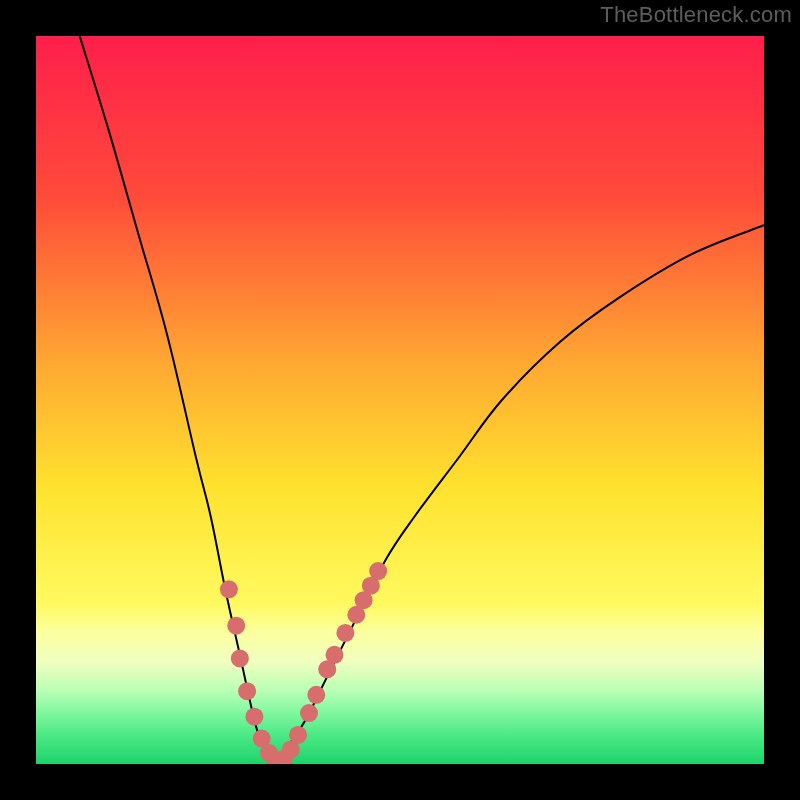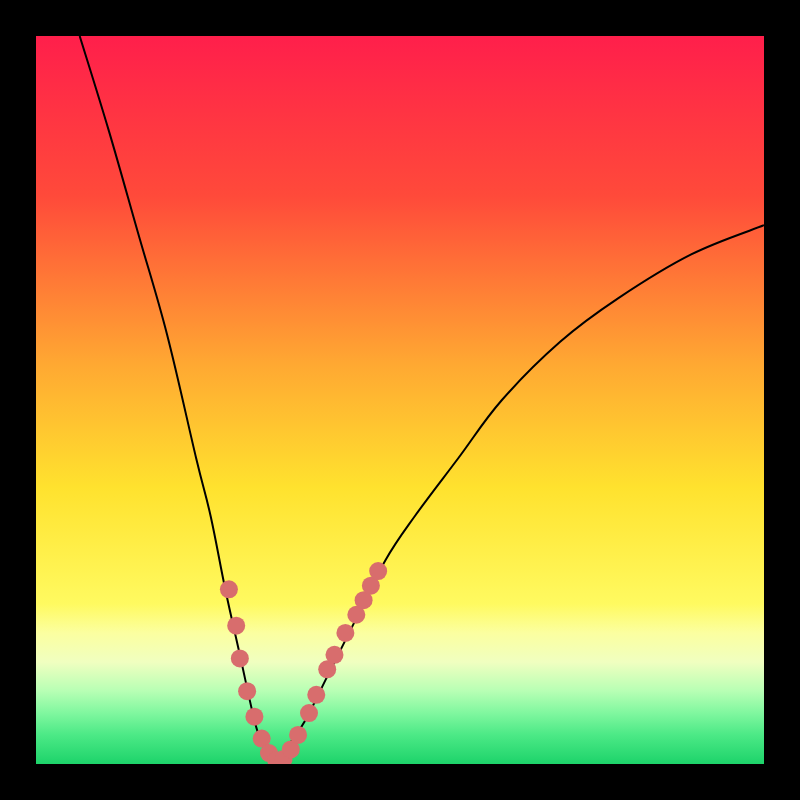--- a/index.html
+++ b/index.html
@@ -34,20 +34,21 @@
     letter-spacing: 0.2px;
   }
   svg {
     display: block;
   }
 </style>
 </head>
 <body>
 
 <div class="frame">
+  <div class="watermark">TheBottleneck.com</div>
   <div class="chart-area">
     <svg id="chart-svg" width="728" height="728" viewBox="0 0 728 728">
       <defs>
         <linearGradient id="bg-grad" x1="0" y1="0" x2="0" y2="1">
             <stop offset="0%" stop-color="#ff1f4b"></stop>
             <stop offset="22%" stop-color="#ff4a3a"></stop>
             <stop offset="45%" stop-color="#ffa832"></stop>
             <stop offset="62%" stop-color="#ffe22e"></stop>
             <stop offset="78%" stop-color="#fffa60"></stop>
             <stop offset="82%" stop-color="#fbffa0"></stop>

